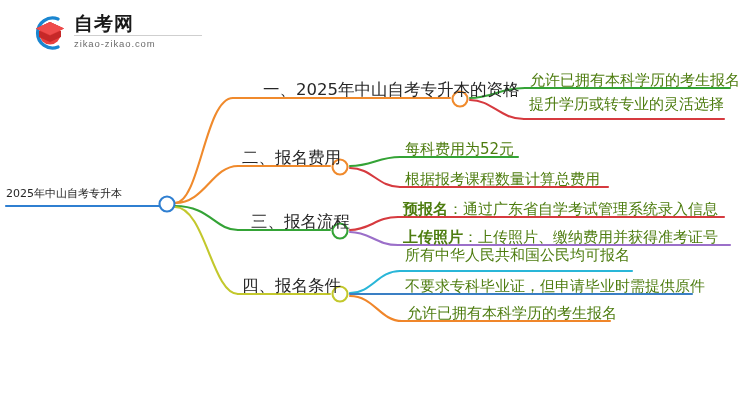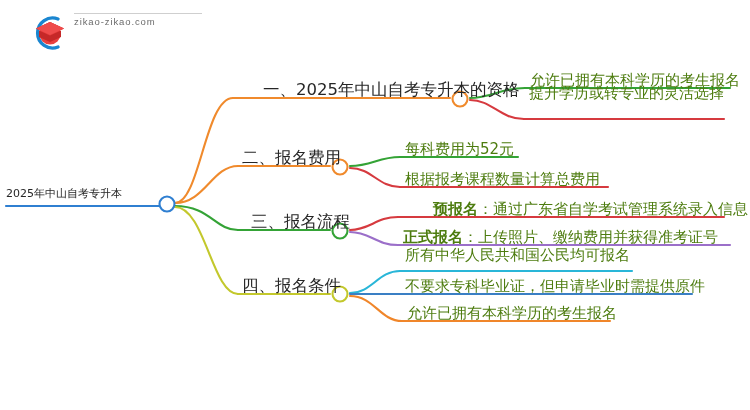--- a/index.html
+++ b/index.html
@@ -96,20 +96,21 @@
     <svg width="44" height="40" viewBox="0 0 44 40" xmlns="http://www.w3.org/2000/svg">
       <path d="M30 6 A15 15 0 1 0 30 34" fill="none" stroke="#1a86d0" stroke-width="3.4" stroke-linecap="round"></path>
       <circle cx="22" cy="21" r="10.5" fill="#e8403f"></circle>
       <path d="M22 9 L36 15.5 L22 22 L8 15.5 Z" fill="#d42b2b"></path>
       <path d="M22 9 L36 15.5 L22 22 L8 15.5 Z" fill="#e8403f"></path>
       <path d="M11 17.5 L11 24 L22 29 L33 24 L33 17.5 L22 22.5 Z" fill="#c62828"></path>
       <path d="M22 9 L36 15.5 L22 22 L8 15.5 Z" fill="#ef4b4b"></path>
     </svg>
   </div>
   <div id="logo-text">
+    <div class="logo-cn">自考网</div>
     <div class="logo-rule"></div>
     <div class="logo-url">zikao-zikao.com</div>
   </div>
 </div>
 
 <svg id="canvas" viewBox="0 0 750 410" xmlns="http://www.w3.org/2000/svg">
   <g fill="none" stroke-width="2.1" stroke-linecap="round">
 
     <path d="M175,203 C200,203 205,98 233,98" stroke="#f08a2c"></path>
 
@@ -162,42 +163,42 @@
 <div class="node" id="root-node">
   <span class="txt">2025年中山自考专升本</span>
 </div>
 
 <div class="node lvl1" style="left:237px; top:82px;margin-left:26px;">
   <span class="txt">一、2025年中山自考专升本的资格</span>
 </div>
 <div class="node lvl2" style="left:530px; top:73px;">
   <span class="txt">允许已拥有本科学历的考生报名</span>
 </div>
-<div class="node lvl2" style="left:529px; top:86px;">
+<div class="node lvl2" style="left:529px; top:97px;">
   <span class="txt">提升学历或转专业的灵活选择</span>
 </div>
 
 <div class="node lvl1" style="left:242px; top:150px;">
   <span class="txt">二、报名费用</span>
 </div>
 <div class="node lvl2" style="left:405px; top:142px;">
   <span class="txt">每科费用为52元</span>
 </div>
 <div class="node lvl2" style="left:405px; top:172px;">
   <span class="txt">根据报考课程数量计算总费用</span>
 </div>
 
 <div class="node lvl1" style="left:242px; top:214px;margin-left:9px;">
   <span class="txt">三、报名流程</span>
 </div>
-<div class="node lvl2" style="left:403px; top:202px;margin-left:30px;">
+<div class="node lvl2" style="left:403px; top:202px;">
   <span class="txt bold">预报名</span><span class="txt">：通过广东省自学考试管理系统录入信息</span>
 </div>
 <div class="node lvl2" style="left:403px; top:230px;">
-  <span class="txt bold">正式报名</span><span class="txt">：上传照片、缴纳费用并获得准考证号</span>
+  <span class="txt bold">上传照片</span><span class="txt">：上传照片、缴纳费用并获得准考证号</span>
 </div>
 
 <div class="node lvl1" style="left:242px; top:278px;">
   <span class="txt">四、报名条件</span>
 </div>
 <div class="node lvl2" style="left:405px; top:248px;">
   <span class="txt">所有中华人民共和国公民均可报名</span>
 </div>
 <div class="node lvl2" style="left:405px; top:279px;">
   <span class="txt">不要求专科毕业证，但申请毕业时需提供原件</span>

